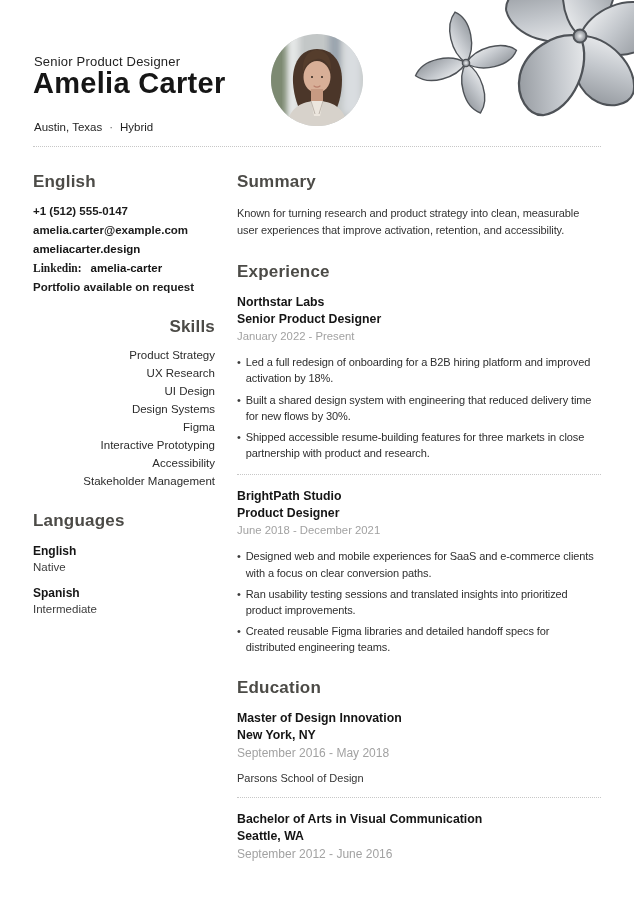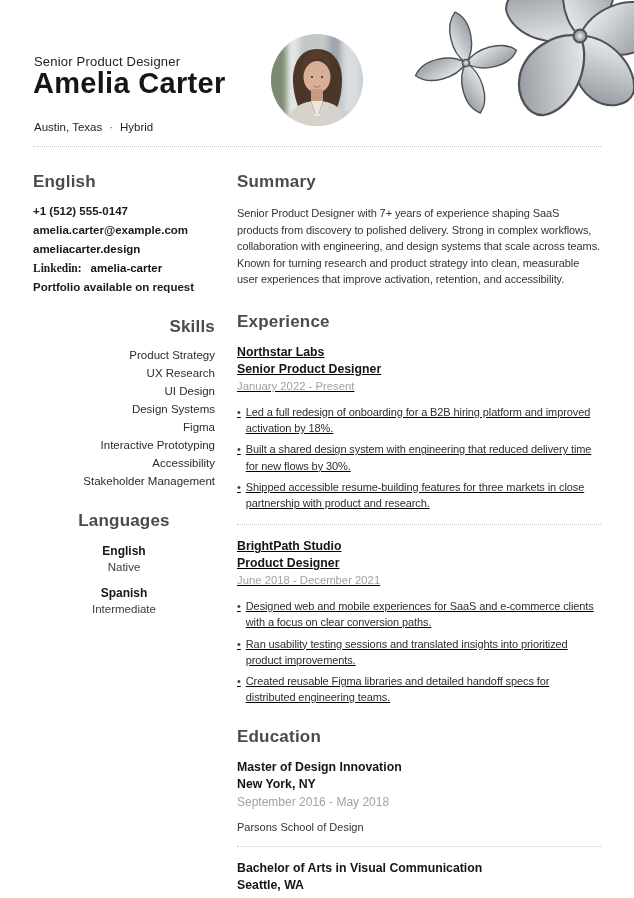--- a/index.html
+++ b/index.html
@@ -34,29 +34,29 @@
   
   .contact-line{font-size:11.5px;font-weight:bold;color:#1b1b1b;line-height:12px;margin-bottom:7px;}
   .link{color:#141414;text-underline-offset:2px;cursor:pointer;}
   .ln-label{margin-right:9px;font-family:Liberation Serif, serif;}
 
   
   .skills-block{margin-top:24px;text-align:right;}
   .skill-item{font-size:11.5px;color:#2c2c2c;line-height:11px;margin-bottom:7px;}
 
   
-  .lang-block{margin-top:24px;text-align:center;}
+  .lang-block{margin-top:24px;}
   .lang-entry{margin-bottom:13px;}
   .lang-name{font-size:12px;font-weight:bold;color:#151515;margin-bottom:3px;}
   .lang-level{font-size:11.5px;color:#3c3c3c;}
 
   
   .summary-p{font-size:11px;line-height:16.6px;color:#333;letter-spacing:-0.1px;}
   .exp-block{margin-top:24px;}
-  .job{margin-top:2px;text-decoration:underline;}
+  .job{margin-top:2px;}
   .job-company{font-size:12.3px;font-weight:bold;color:#151515;margin-bottom:3px;}
   .job-role{font-size:12.3px;font-weight:bold;color:#151515;margin-bottom:4px;}
   .job-dates{font-size:11.3px;color:var(--color-muted);margin-bottom:12px;}
   .bullet{display:flex;gap:5px;font-size:11px;line-height:16.2px;color:var(--color-text);letter-spacing:-0.1px;margin-bottom:5px;}
   .bullet .dot{flex:0 0 auto;color:#3a3a3a;}
   .entry-divider{border-top:1.5px dotted var(--color-divider);margin:13px 0 14px;}
   .edu-block{margin-top:22px;}
   .edu-degree{font-size:12.3px;font-weight:bold;color:#151515;margin-bottom:3px;}
   .edu-loc{font-size:12.3px;font-weight:bold;color:#151515;margin-bottom:4px;}
   .edu-dates{font-size:12px;color:var(--color-muted);}
@@ -168,21 +168,20 @@
         <div class="lang-name">Spanish</div>
         <div class="lang-level">Intermediate</div>
       </div>
     </div>
   </div>
 
   <div class="col-right">
 
     <div>
       <div class="section-title">Summary</div>
-      <p class="summary-p">Senior Product Designer with 7+ years of experience shaping SaaS products from discovery to polished delivery. Strong in complex workflows, collaboration with engineering, and design systems that scale across teams.</p>
       <p class="summary-p">Known for turning research and product strategy into clean, measurable user experiences that improve activation, retention, and accessibility.</p>
     </div>
 
     <div class="exp-block">
       <div class="section-title">Experience</div>
 
       <div class="job">
         <div class="job-company">Northstar Labs</div>
         <div class="job-role">Senior Product Designer</div>
         <div class="job-dates">January 2022 - Present</div>

